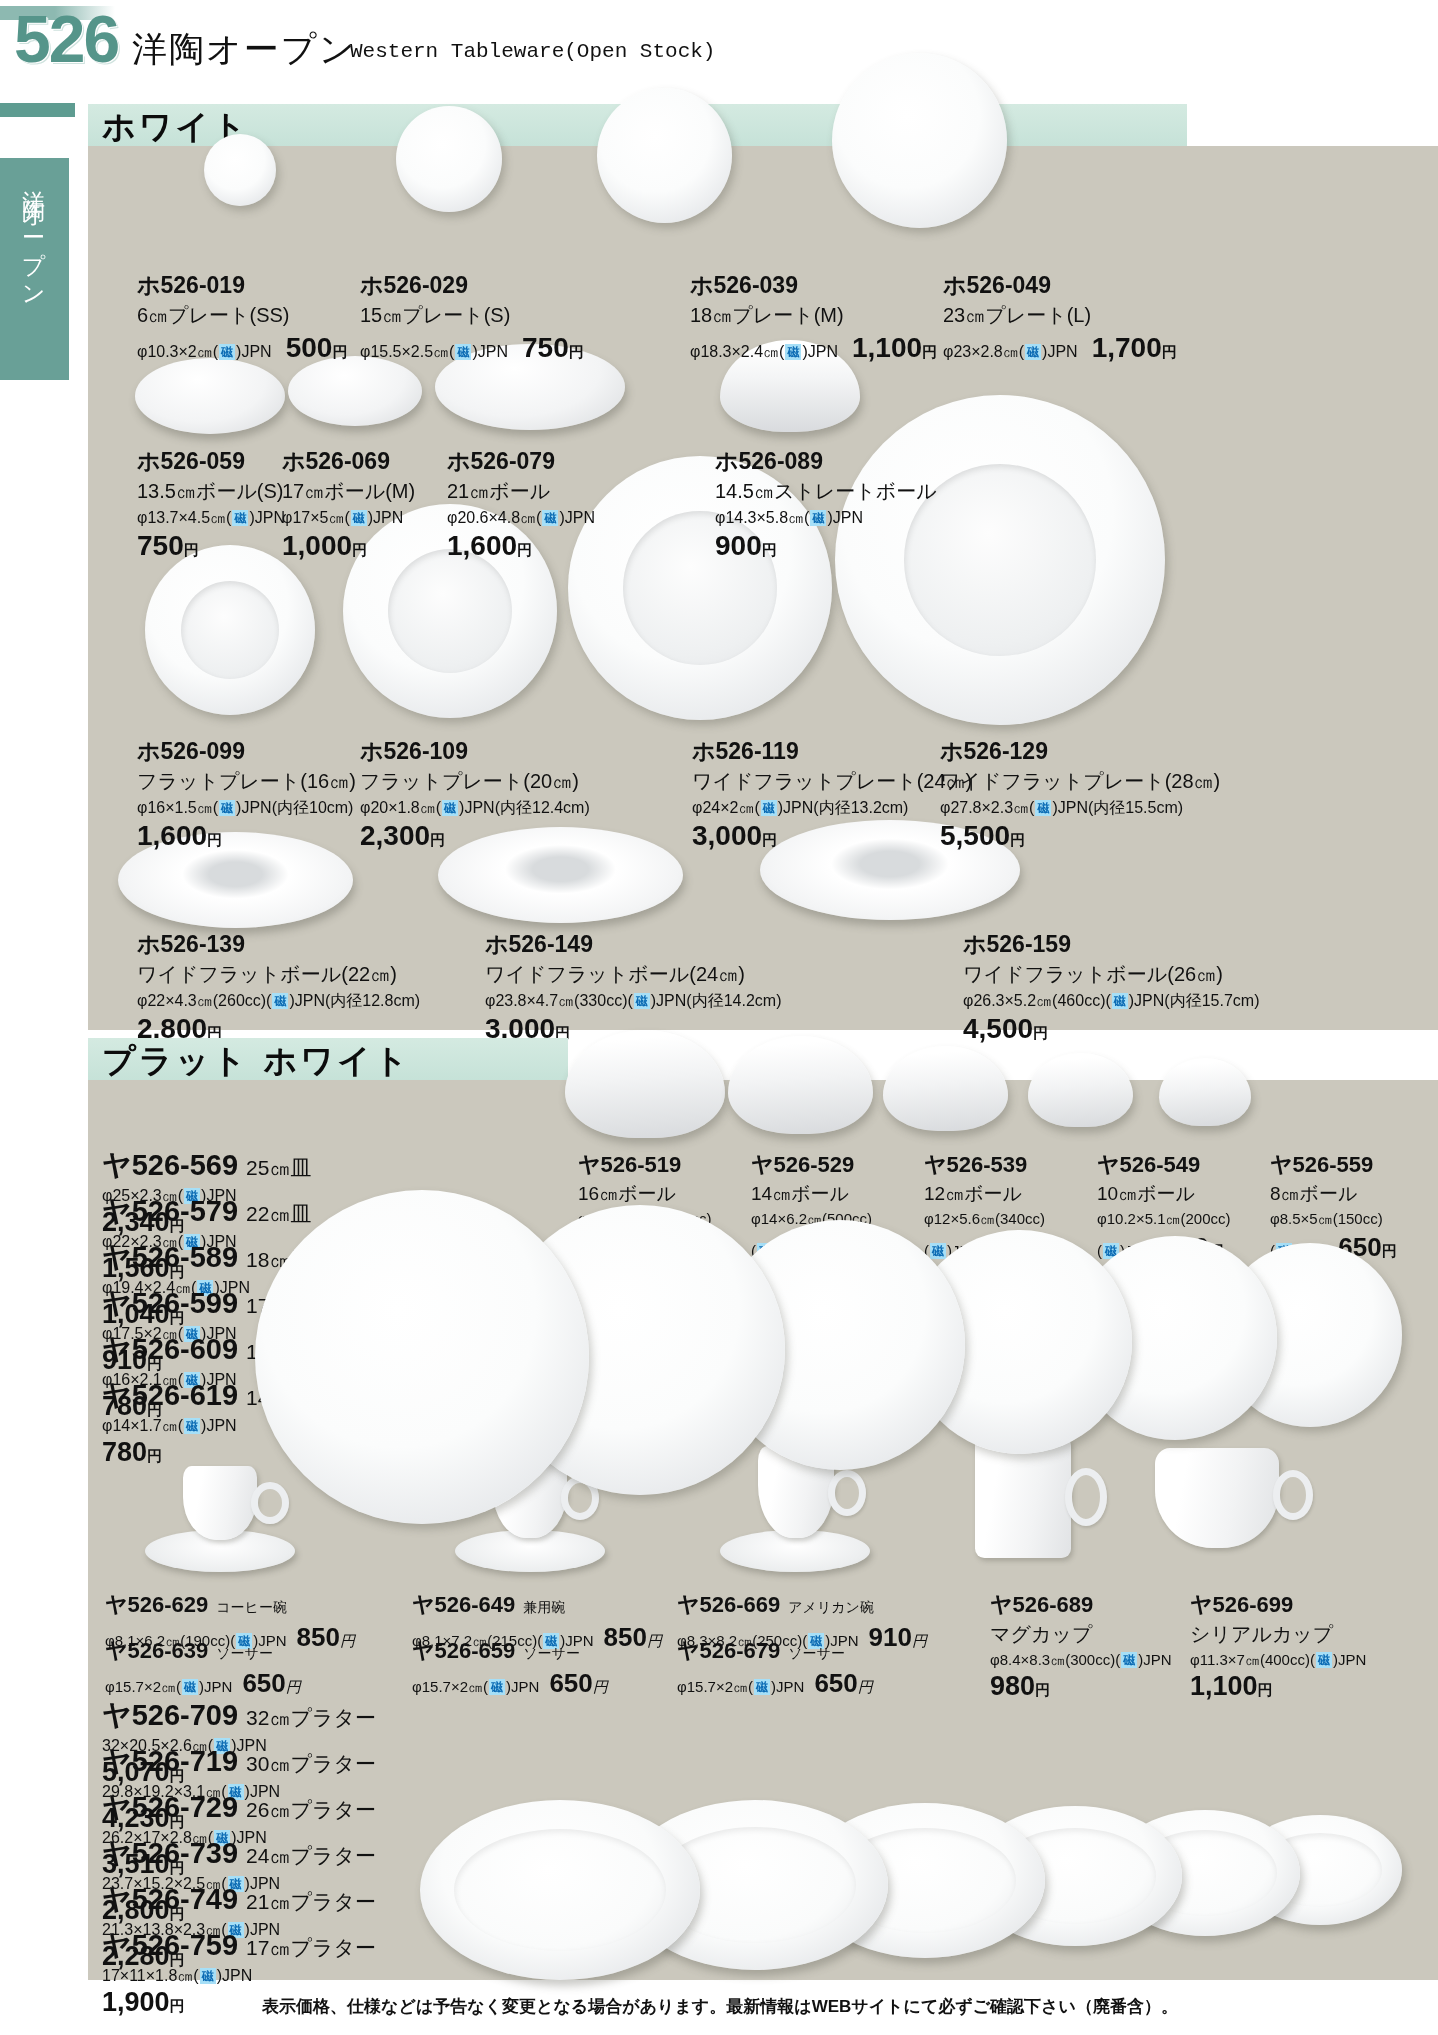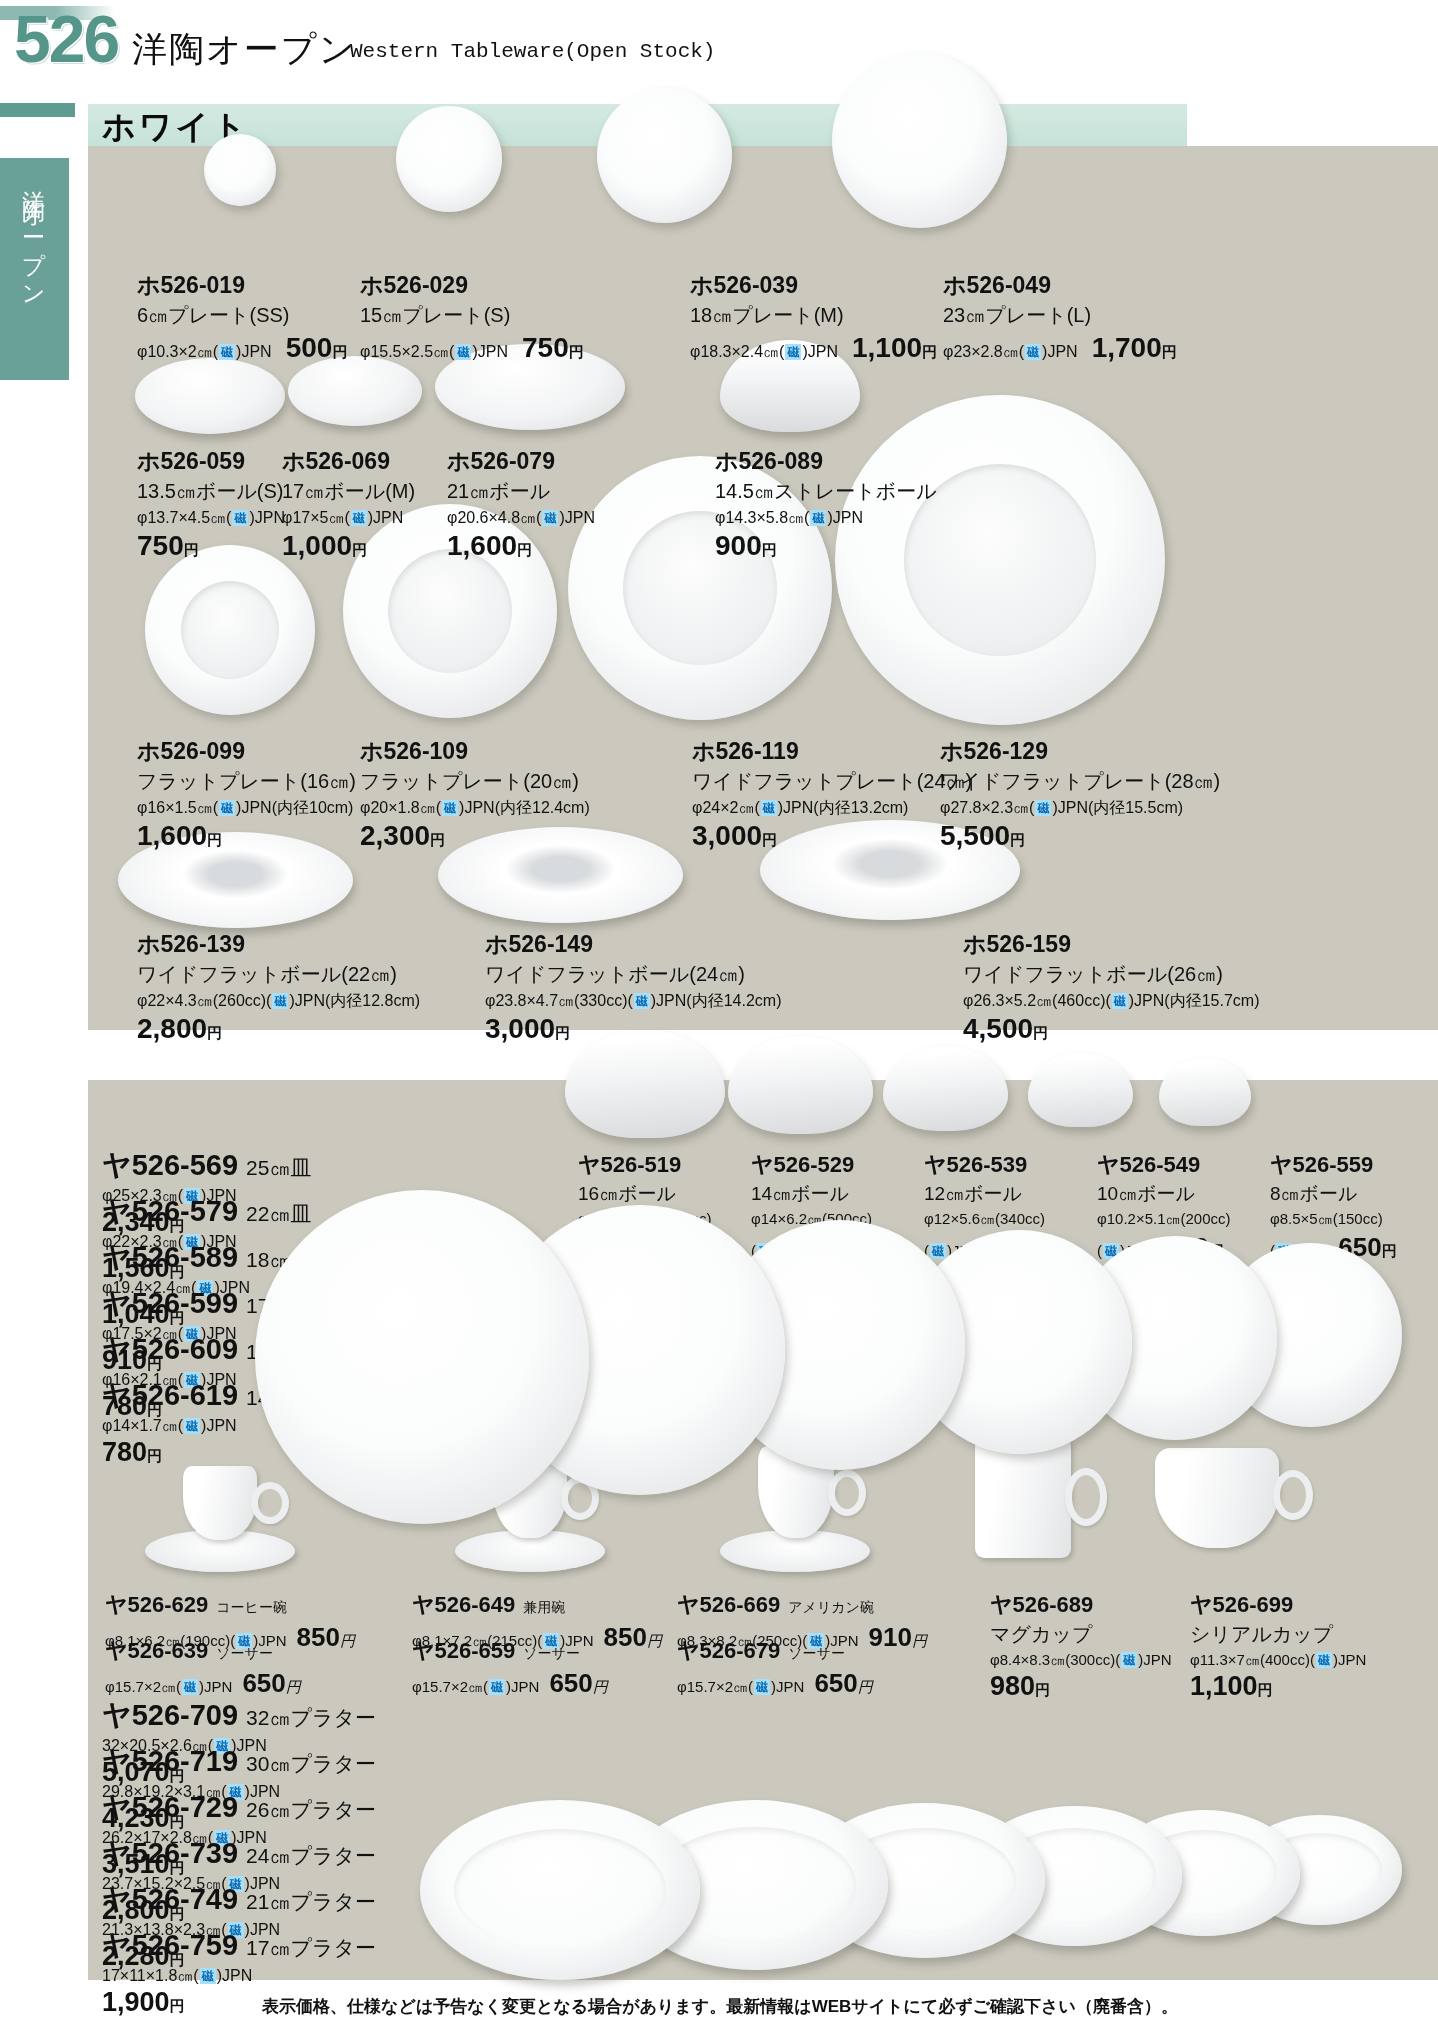--- a/index.html
+++ b/index.html
@@ -261,20 +261,23 @@
         <div class="prod">
           <div class="code">ホ526-159</div>
           <div class="pname">ワイドフラットボール(26㎝)</div>
           <div class="spec"><span>φ26.3×5.2㎝(460cc)(</span><span class="chip">磁</span><span>)JPN(内径15.7cm)</span></div>
           <div class="priceline"><b>4,500</b><i>円</i></div>
         </div>
       </div>
   </div>
 
   <div class="sec" id="sec2">
+    <div class="band">
+      <span>プラット ホワイト</span>
+    </div>
     <div class="beige"></div>
 
     <div class="ph deepbowl" style="left:477px;top:-8px;width:160px;height:108px"></div>
     <div class="ph deepbowl" style="left:640px;top:-2px;width:145px;height:98px"></div>
     <div class="ph deepbowl" style="left:795px;top:8px;width:125px;height:85px"></div>
     <div class="ph deepbowl" style="left:940px;top:15px;width:105px;height:74px"></div>
     <div class="ph deepbowl" style="left:1071px;top:20px;width:92px;height:68px"></div>
 
     <div class="ph dish" style="left:167px;top:152px;width:334px;height:334px;z-index:16"></div>
     <div class="ph dish" style="left:407px;top:167px;width:290px;height:290px;z-index:15"></div>

